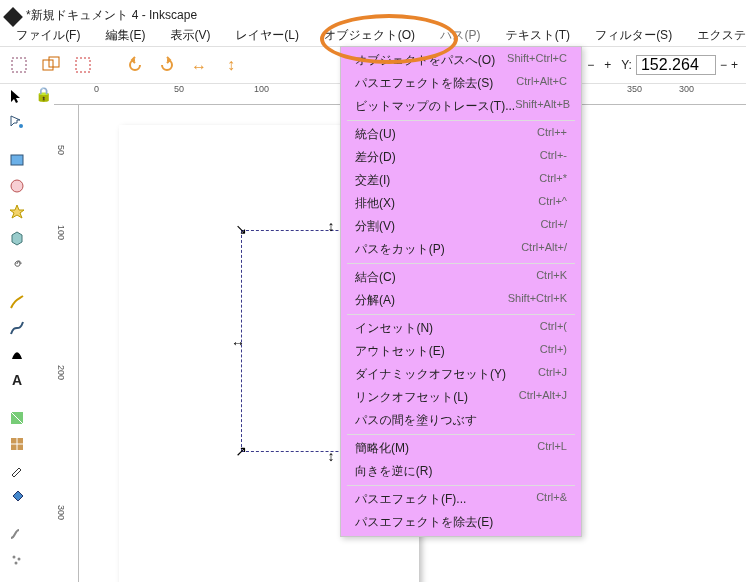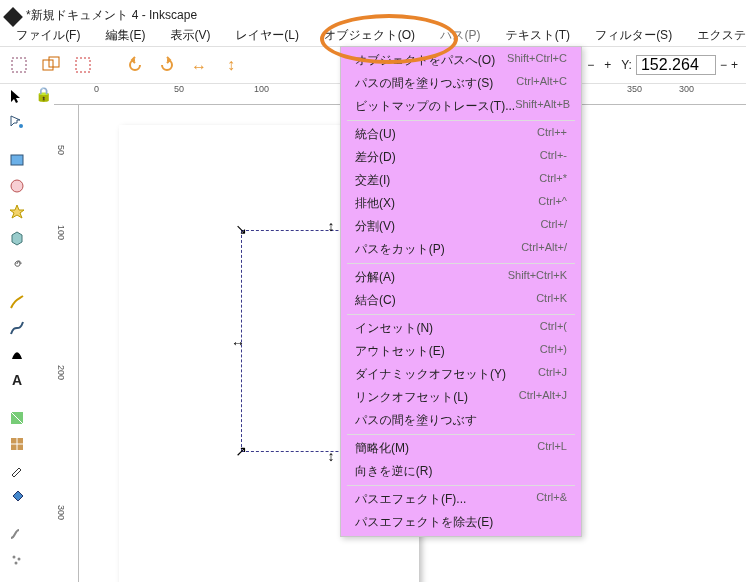--- a/index.html
+++ b/index.html
@@ -229,21 +229,21 @@
     </div>
   </div>
 </div>
 
 <div class="dropdown" id="path-dropdown">
     <div class="di">
       <span>オブジェクトをパスへ(O)</span>
       <span class="sc">Shift+Ctrl+C</span>
     </div>
     <div class="di">
-      <span>パスの間を塗りつぶす(S)</span>
+      <span>パスエフェクトを除去(S)</span>
       <span class="sc">Ctrl+Alt+C</span>
     </div>
     <div class="di">
       <span>ビットマップのトレース(T)...</span>
       <span class="sc">Shift+Alt+B</span>
     </div>
     <div class="dsep"></div>
     <div class="di">
       <span>統合(U)</span>
       <span class="sc">Ctrl++</span>
@@ -263,27 +263,27 @@
     <div class="di">
       <span>分割(V)</span>
       <span class="sc">Ctrl+/</span>
     </div>
     <div class="di">
       <span>パスをカット(P)</span>
       <span class="sc">Ctrl+Alt+/</span>
     </div>
     <div class="dsep"></div>
     <div class="di">
+      <span>結合(C)</span>
+      <span class="sc">Ctrl+K</span>
+    </div>
+    <div class="di">
       <span>分解(A)</span>
       <span class="sc">Shift+Ctrl+K</span>
     </div>
-    <div class="di">
-      <span>結合(C)</span>
-      <span class="sc">Ctrl+K</span>
-    </div>
     <div class="dsep"></div>
     <div class="di">
       <span>インセット(N)</span>
       <span class="sc">Ctrl+(</span>
     </div>
     <div class="di">
       <span>アウトセット(E)</span>
       <span class="sc">Ctrl+)</span>
     </div>
     <div class="di">

